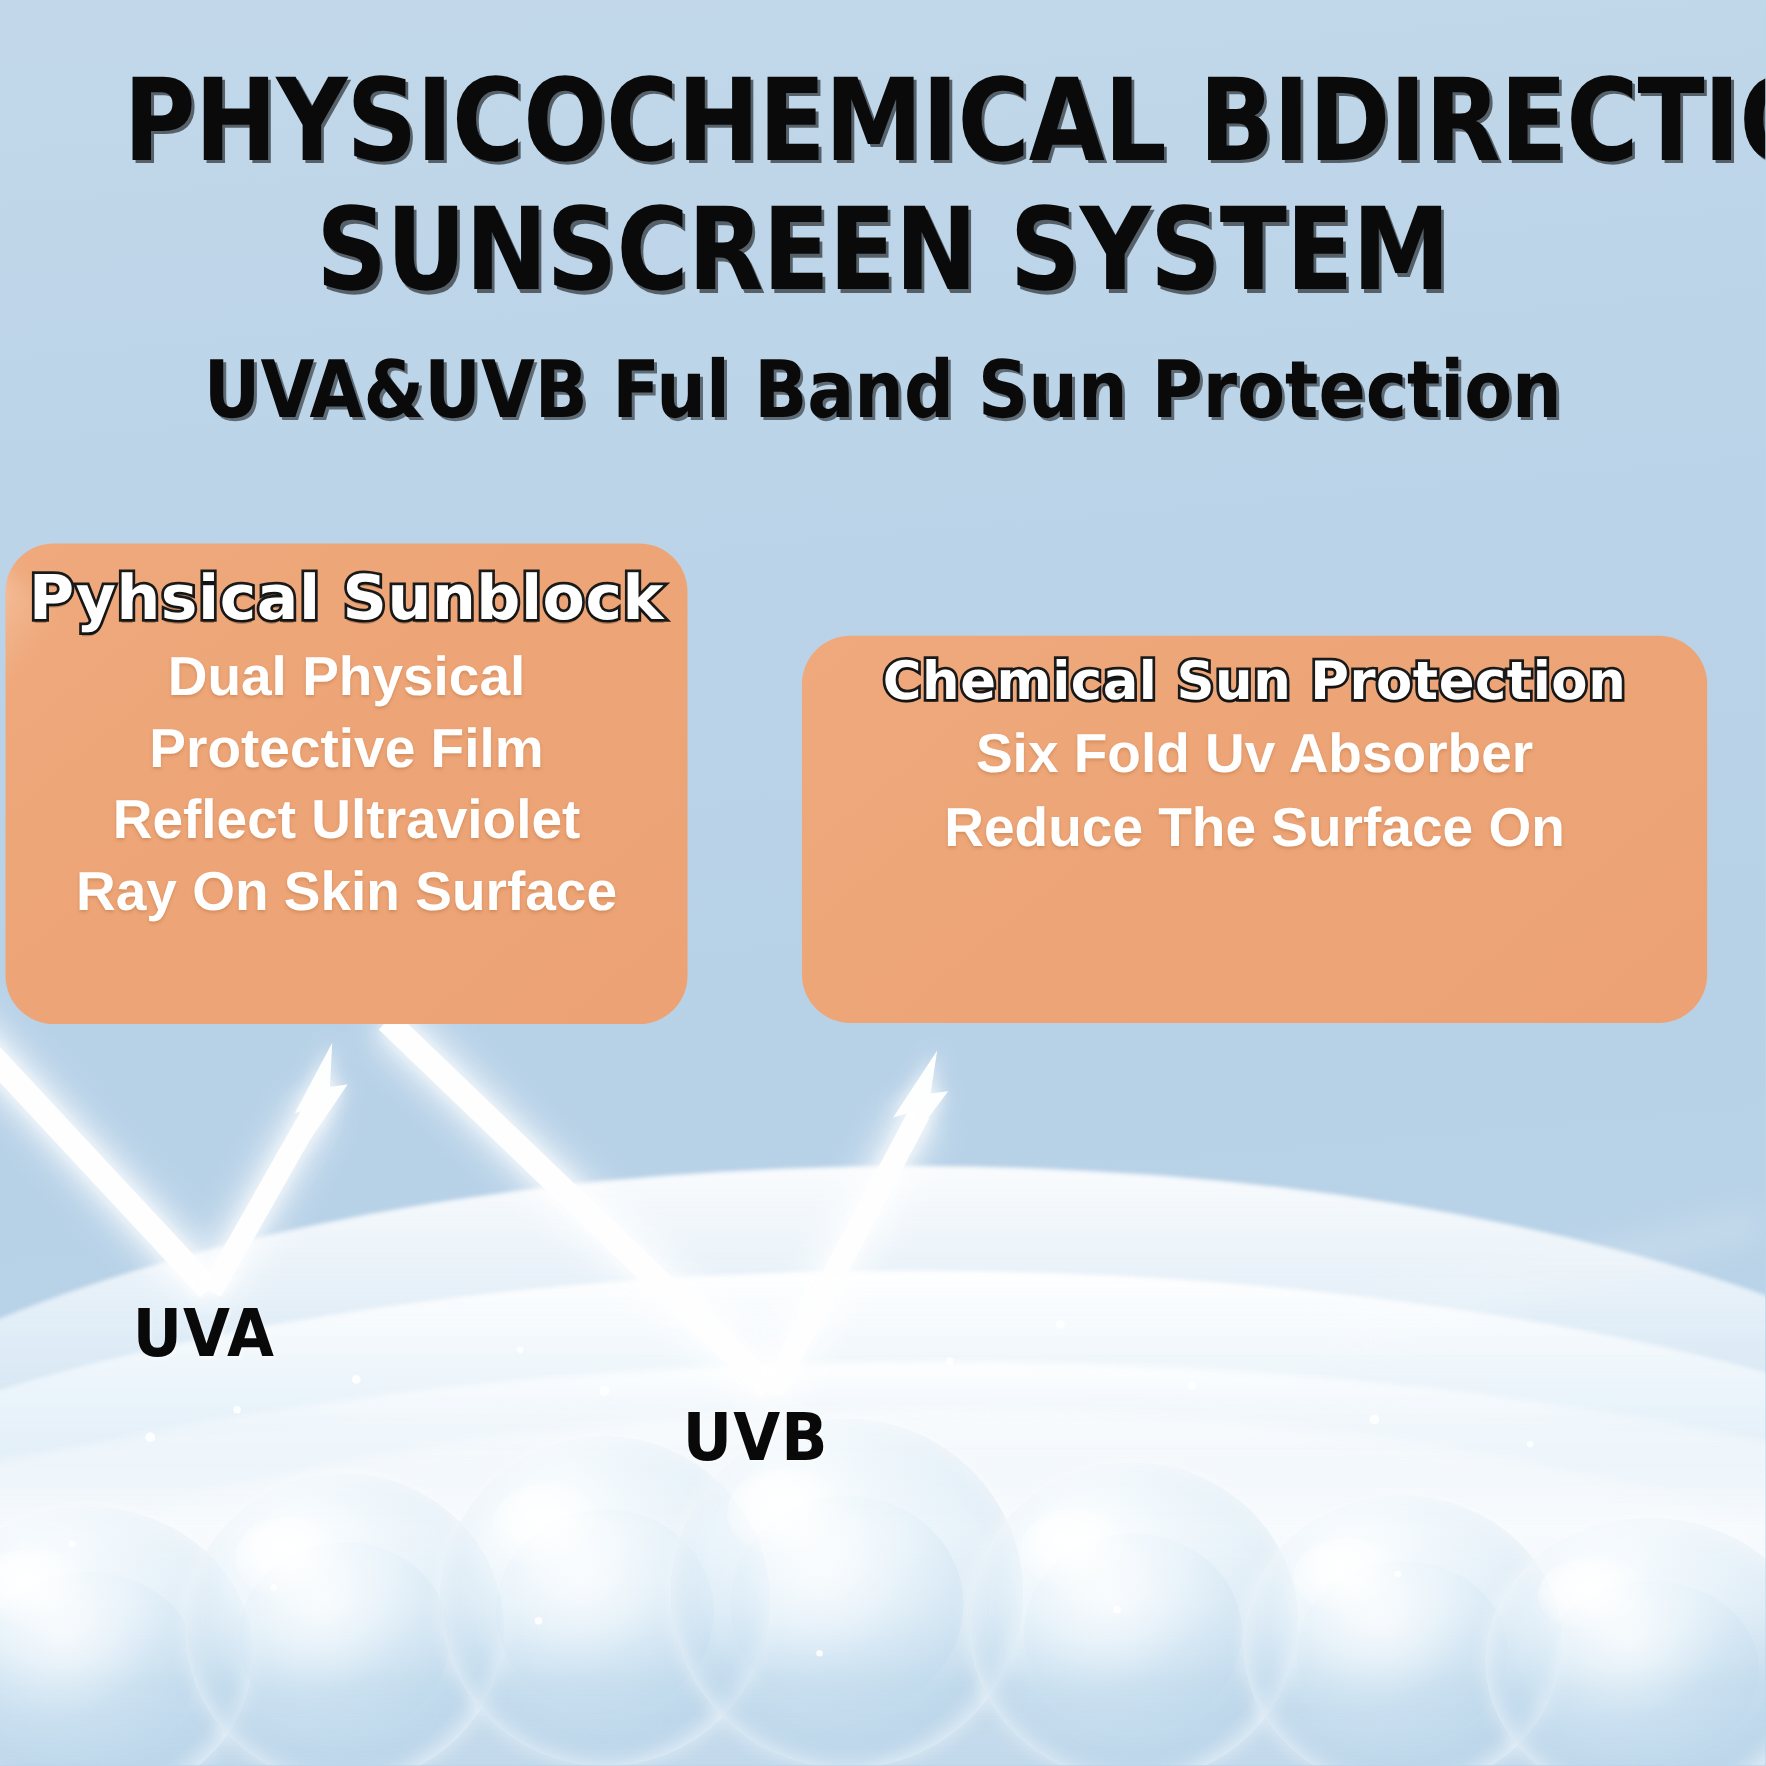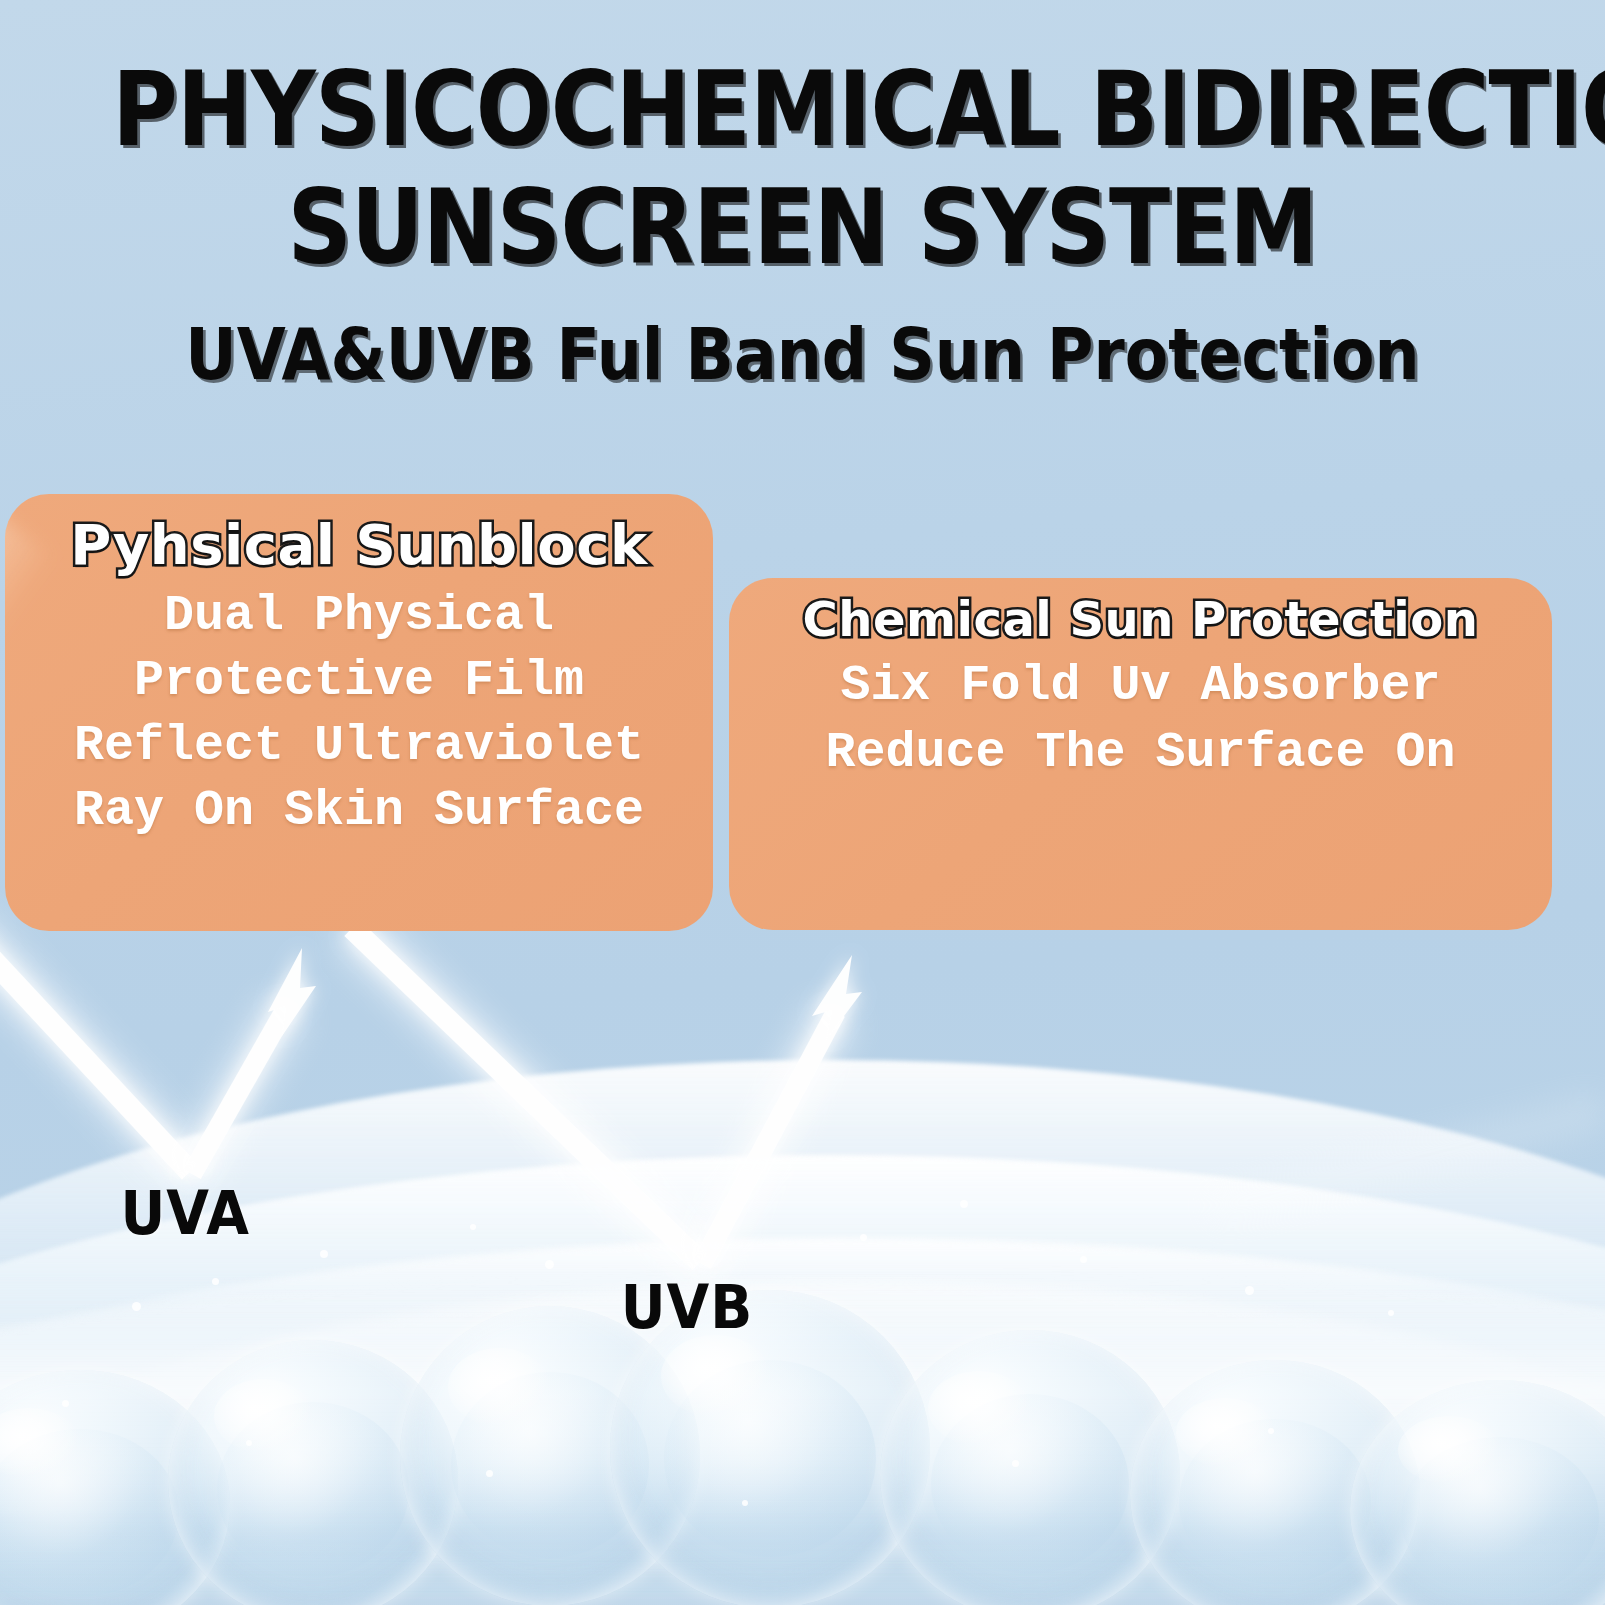--- a/index.html
+++ b/index.html
@@ -81,40 +81,40 @@
     background:linear-gradient(140deg,#efa97c 0%,#eda577 45%,#eca274 100%);
     overflow:hidden;
   }
   .panel .streak{
     position:absolute;left:-120px;top:-60px;width:210px;height:820px;
     transform:rotate(36deg);transform-origin:top left;
     background:linear-gradient(90deg,rgba(255,255,255,0) 0%,rgba(255,230,210,.42) 40%,rgba(255,233,214,.46) 60%,rgba(255,255,255,0) 100%);
     filter:blur(9px);
     pointer-events:none;
   }
-  #panel-left{left:5px;top:494px;width:708px;height:437px;}
+  #panel-left{left:5px;top:494px;width:620px;height:437px;}
   #panel-right{left:729px;top:578px;width:823px;height:352px;}
 
   .panel-head{
     position:relative;z-index:2;
     text-align:center;color:#ffffff;
     font-family:"DejaVu Sans", sans-serif;
     font-weight:bold;
     letter-spacing:.5px;
     -webkit-text-stroke:5px #1a1a1a;
     paint-order:stroke fill;
     text-shadow:0 3px 0 rgba(0,0,0,.25);
     white-space:nowrap;
   }
   #head-left{font-size:56px;line-height:1.05;margin-top:22px;}
   #head-right{font-size:48px;line-height:1.05;margin-top:16px;}
 
   .panel-lines{
     position:relative;z-index:2;text-align:center;color:#ffffff;
-    font-family:Liberation Mono, monospace;font-weight:bold;
+    font-family:Liberation Sans, sans-serif;font-weight:bold;
   }
   #lines-left{font-size:50px;line-height:1.30;margin-top:8px;}
   #lines-right{font-size:50px;line-height:1.34;margin-top:8px;}
   .panel-lines div{text-shadow:0 2px 3px rgba(180,110,60,.45);}
 
   
   .title{
     position:absolute;left:0;width:1605px;text-align:center;
     color:#0a0a0a;
     font-family:"DejaVu Sans", sans-serif;

